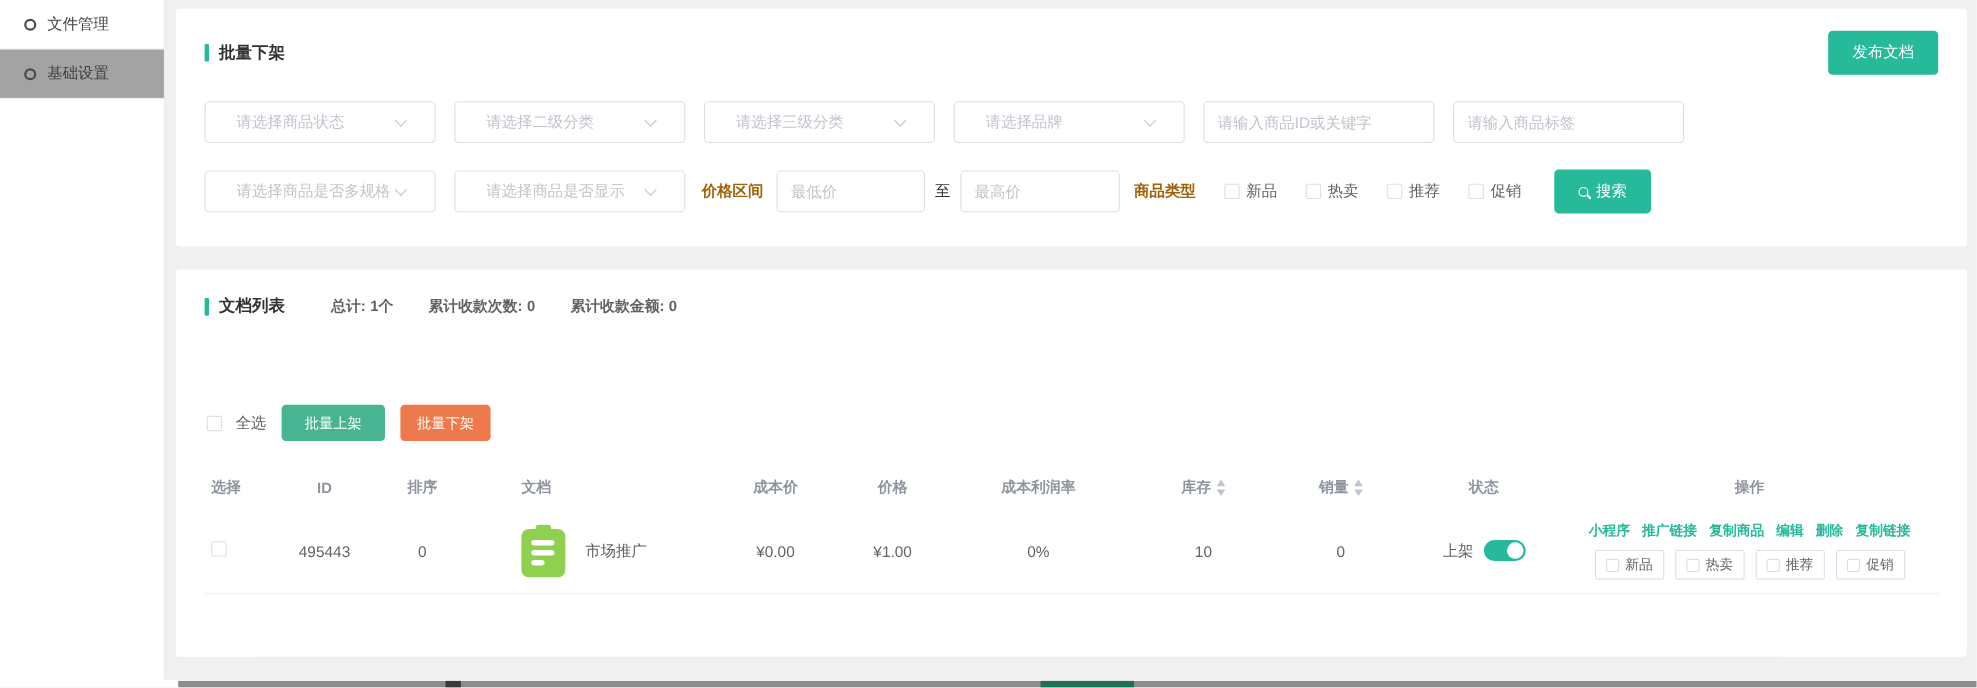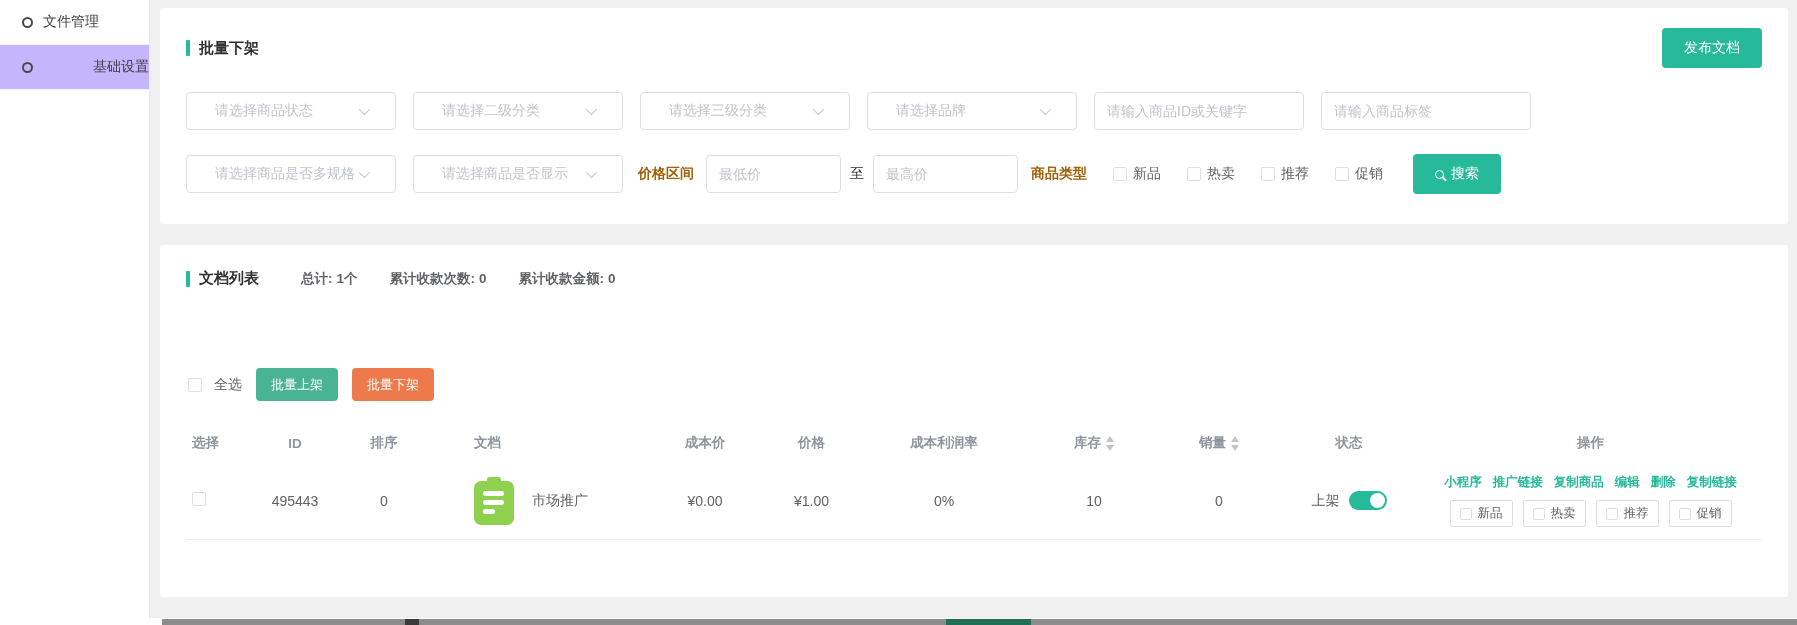--- a/index.html
+++ b/index.html
@@ -6,21 +6,21 @@
   html,body { width:1797px; height:625px; }
   body {
     position:relative; overflow:hidden;
     background:#f0f0f0;
     font-family:"Liberation Sans","DejaVu Sans",sans-serif;
     color:#606266; font-size:14px;
   }
   
   .sidebar { position:absolute; left:0; top:0; width:149px; height:625px; background:#fff; z-index:3; box-shadow:1px 0 2px rgba(0,0,0,.04); }
   .side-item { height:45px; display:flex; align-items:center; gap:10px; padding-left:22px; border-bottom:1px solid #f2f2f2; font-size:14px; color:#404040; cursor:pointer; }
-  .side-item.active { background:#c4b5fd;justify-content:space-between; }
+  .side-item.active { background:#a3a3a3; }
   .radio-circle { width:11px; height:11px; border:2px solid #4a4a4a; border-radius:50%; flex:0 0 auto; }
   
   .main { position:absolute; left:149px; top:0; right:0; bottom:7px; padding:8px 9px 0 11px; overflow:hidden; }
   .card { background:#fff; border-radius:3px; }
   .card1 { padding:20px 26px 30px 26px; }
   .title-row { display:flex; align-items:center; justify-content:space-between; }
   .sec-title { display:flex; align-items:center; font-size:15px; font-weight:bold; color:#303133; }
   .green-bar { width:4px; height:16px; background:#26b99a; margin-right:9px; border-radius:1px; }
   .btn { border:none; border-radius:4px; color:#fff; cursor:pointer; font-family:inherit; }
   .btn-publish { width:100px; height:40px; background:#26b99a; font-size:14px; }
@@ -47,21 +47,21 @@
                 display:flex; align-items:center; justify-content:center; gap:7px; }
   .mag { position:relative; width:9px; height:9px; border:1.6px solid #fff; border-radius:50%; flex:0 0 auto; }
   .mag::after { content:""; position:absolute; width:5px; height:1.6px; background:#fff; right:-4px; bottom:-2px; transform:rotate(45deg); }
   
   .card2 { margin-top:21px; padding:24px 26px; min-height:352px; }
   .list-head { display:flex; align-items:center; }
   .stats { display:flex; align-items:center; gap:32px; margin-left:42px; font-size:13.5px; font-weight:bold; color:#606266; }
   .stat b { font-weight:bold; color:#606266; margin-left:4px; }
   .batch-row { display:flex; margin-top:80px; }
   .batch-row .cb-label { margin-left:6px; }
-  .btn-on { width:82px; height:33px; background:#49b491; font-size:13px; margin-left:14px; }
+  .btn-on { width:94px; height:33px; background:#49b491; font-size:13px; margin-left:14px; }
   .btn-off { width:82px; height:33px; background:#ee7a4b; font-size:13px; margin-left:14px; }
   
   table { border-collapse:collapse; width:100%; margin-top:22px; table-layout:fixed; }
   th { font-size:13.5px; font-weight:bold; color:#8f959e; height:40px; text-align:center; vertical-align:middle; white-space:nowrap; }
   td { text-align:center; vertical-align:middle; height:76px; border-bottom:1px solid #ebeef5; font-size:14px; color:#606266; }
   th.al, td.al { text-align:left; }
   th.c-sel, td.c-sel { padding-left:6px; }
   th.c-doc { padding-left:40px; }
   td.c-doc .doc-cell { display:flex; align-items:center; gap:16px; padding-left:38px; }
   .sort-group { display:inline-flex; flex-direction:column; gap:3px; margin-left:5px; vertical-align:middle; cursor:pointer; }

